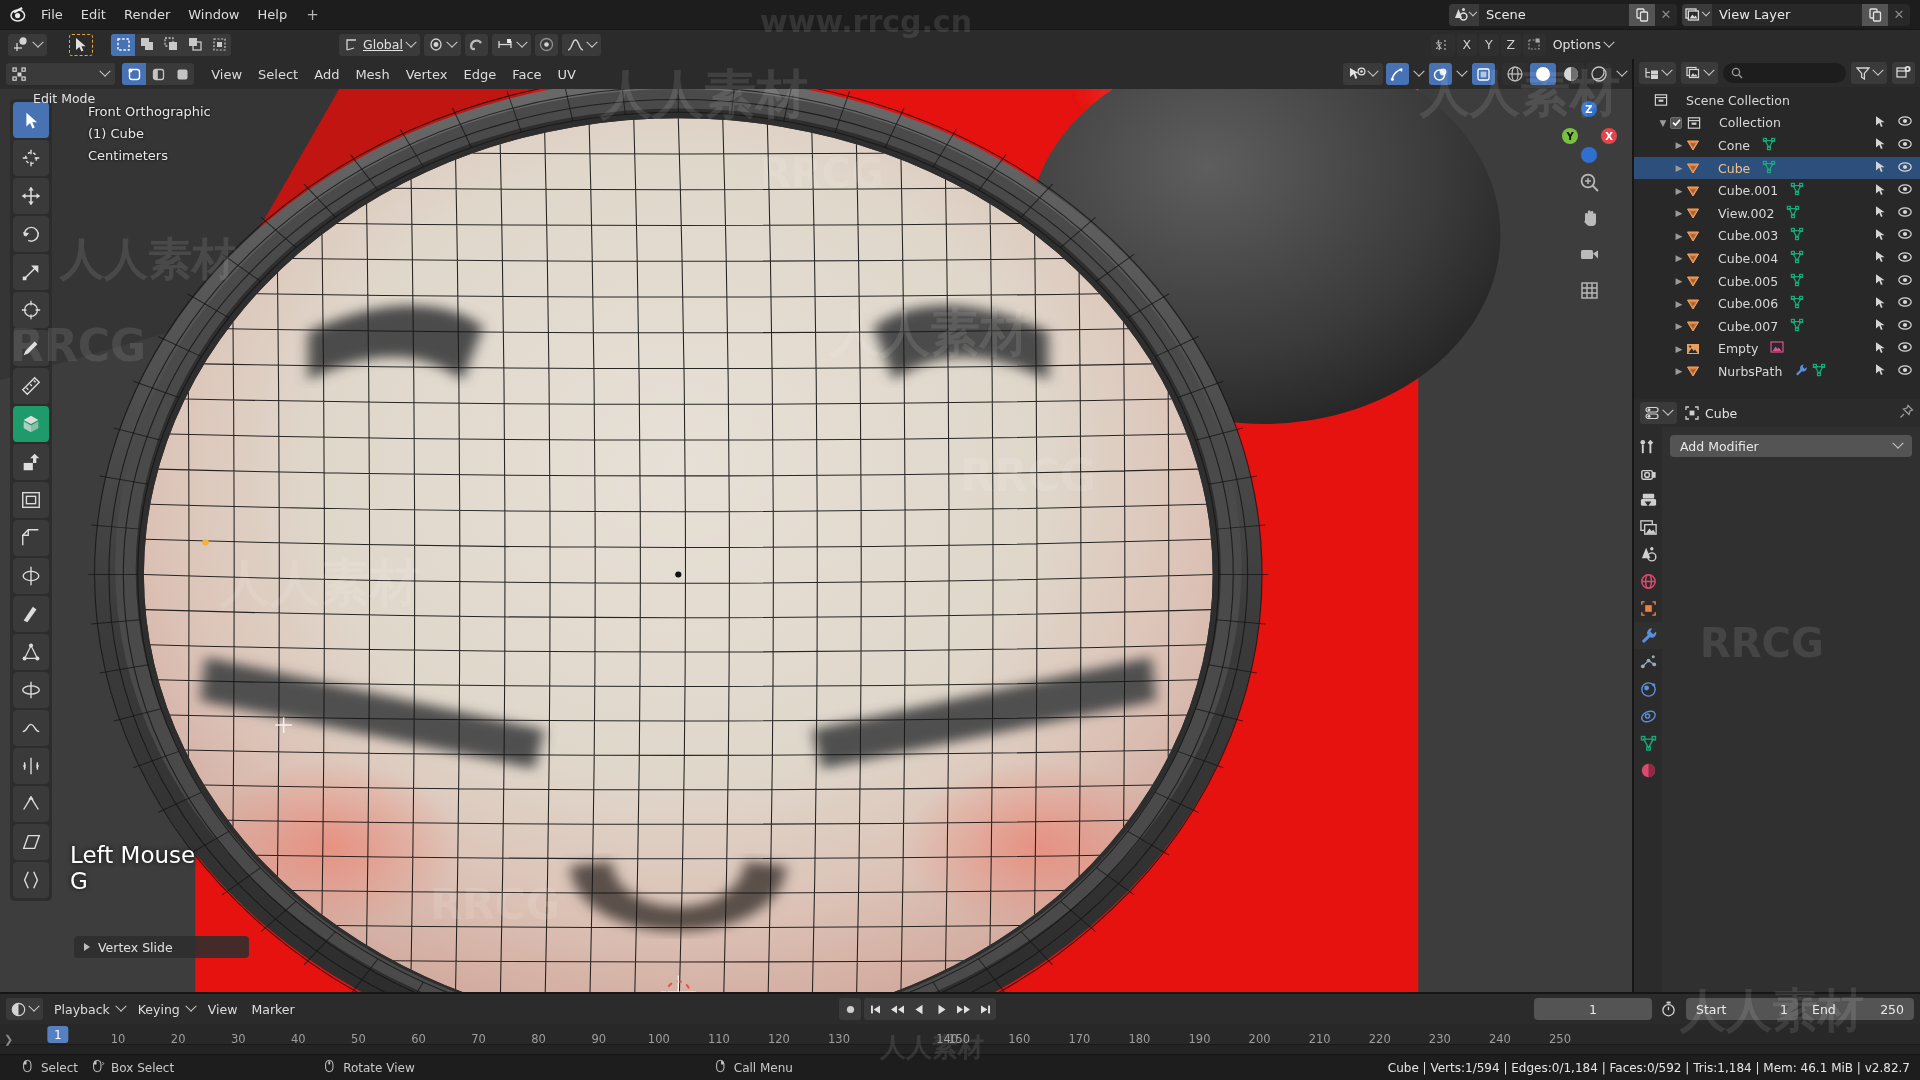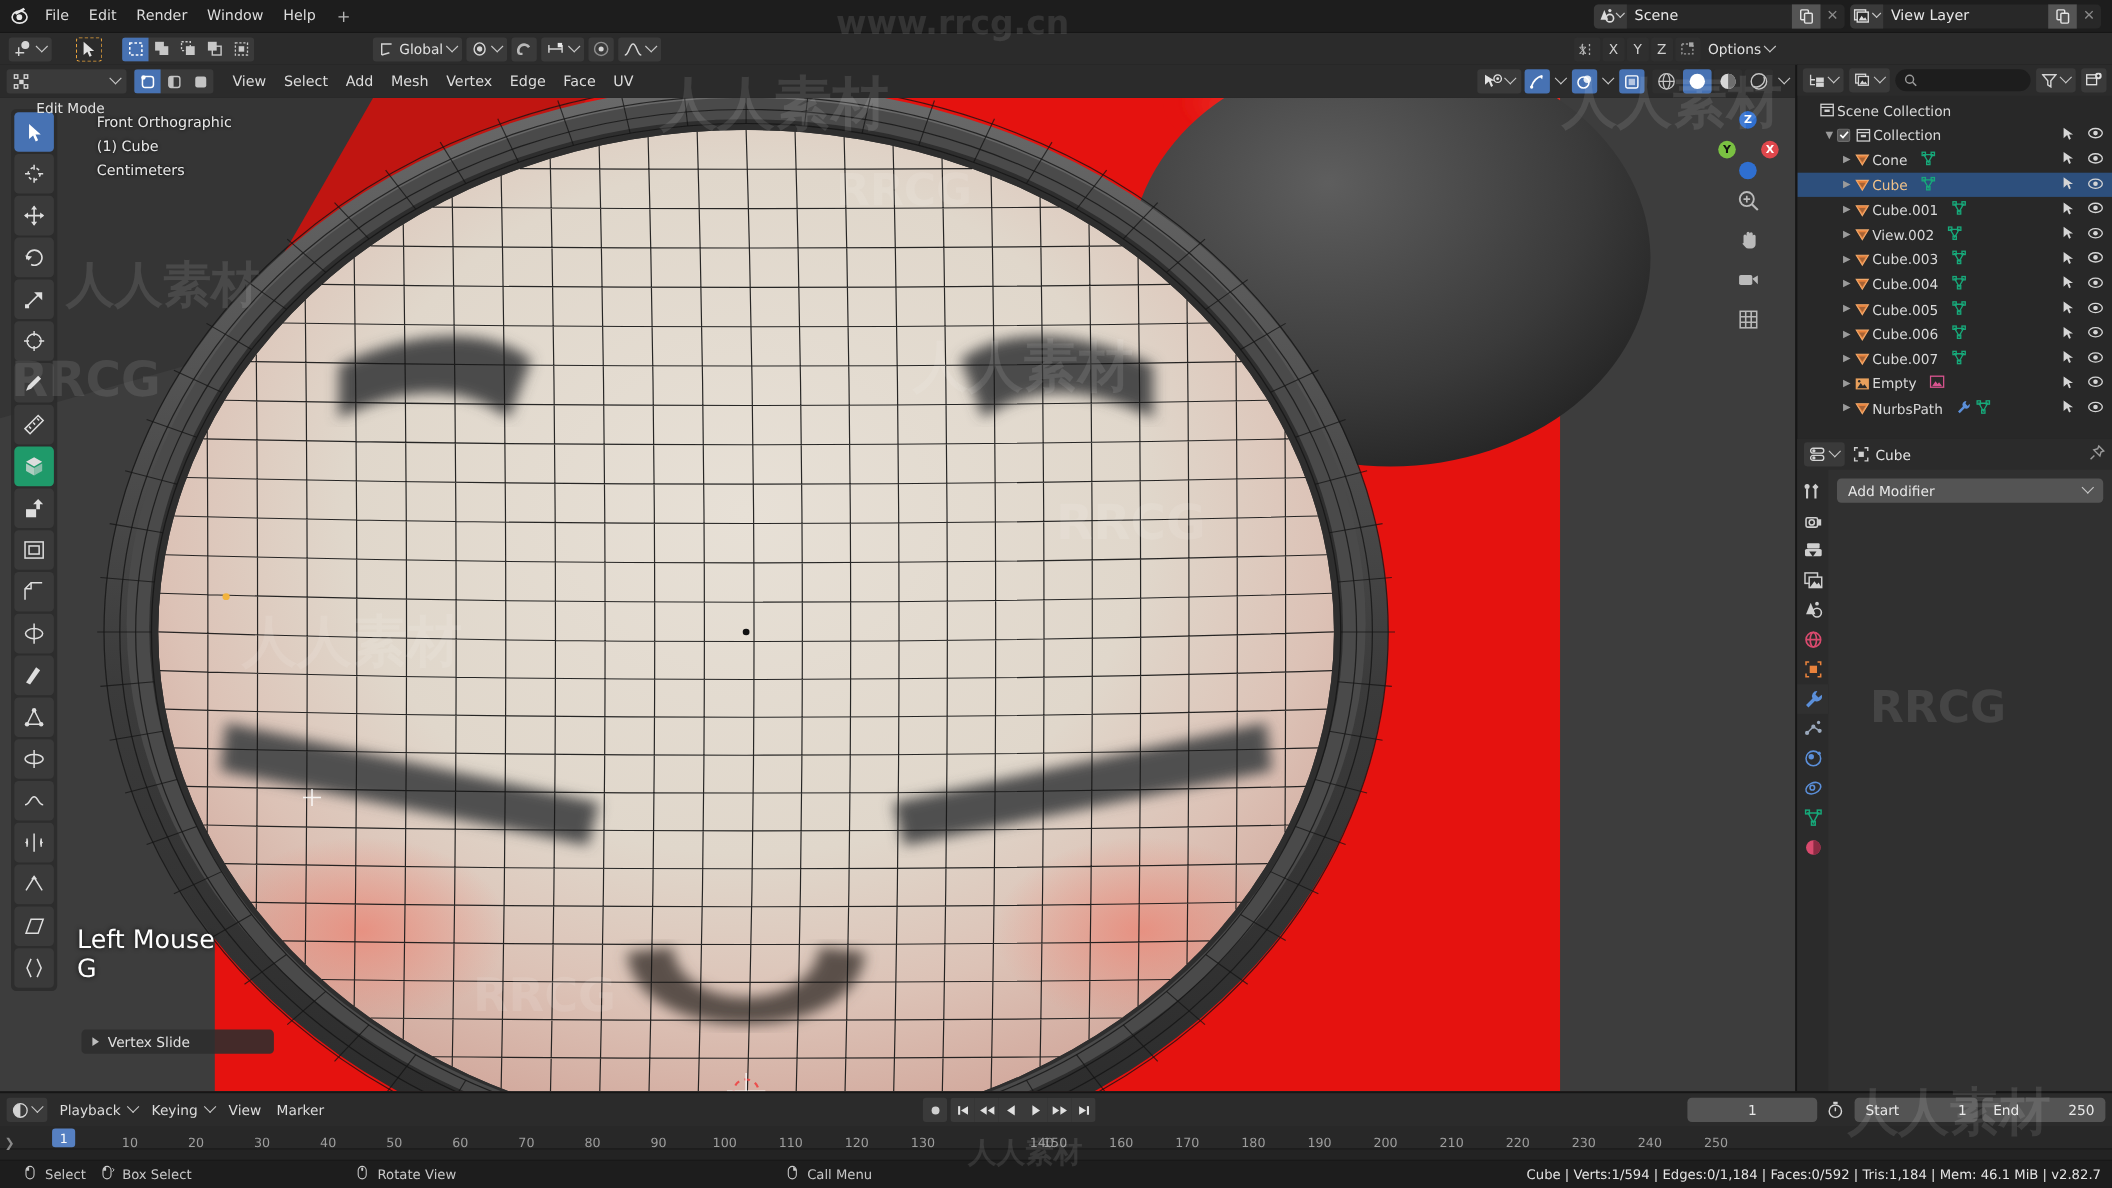--- a/index.html
+++ b/index.html
@@ -90,21 +90,21 @@
   .ol-header{ height:28px; background:#2b2b2b; display:flex; align-items:center; gap:5px; padding:0 5px; }
   .ol-search{ flex:1 1 auto; height:20px; background:#1d1d1d; border-radius:10px; display:flex;
       align-items:center; gap:5px; padding:0 8px; }
   .ol-search .ph{ font-size:11.5px; color:#6d6d6d; }
   .ol-body{ flex:1 1 auto; overflow:hidden; padding-top:2px; }
   .ol-row{ height:22.6px; display:flex; align-items:center; font-size:12.5px; color:#d8d8d8;
       padding-right:6px; position:relative; }
   .ol-row.sel{ background:#2d4f7c; }
   .ol-row .indent{ display:inline-block; }
   .ol-row .disc{ width:14px; display:flex; align-items:center; justify-content:center; color:#9a9a9a; font-size:9px; }
-  .ol-row .nm{ margin-left:2px; }
+  .ol-row .nm{ margin-left:18px; }
   .ol-row .rt{ margin-left:auto; display:flex; align-items:center; gap:11px; padding-right:2px; }
   .cb{ width:12px;height:12px;border:1px solid #6c6c6c;border-radius:2px;background:#545454;
        display:flex;align-items:center;justify-content:center; }
 
   .props{ flex:1 1 auto; display:flex; flex-direction:column; background:#303030; min-height:0; }
   .props-header{ height:28px; background:#2b2b2b; display:flex; align-items:center; gap:8px; padding:0 6px; }
   .breadcrumb{ display:flex; align-items:center; gap:6px; font-size:12.5px; }
   .props-body{ flex:1 1 auto; display:flex; min-height:0; }
   .props-tabs{ width:28px; flex:0 0 28px; background:#2b2b2b; display:flex; flex-direction:column;
       align-items:center; padding-top:6px; gap:0; }
@@ -257,21 +257,21 @@
       </div>
       <div>
         <svg width="15" height="15" viewBox="0 0 15 15">
             <rect x="2" y="2" width="11" height="11" fill="none" stroke="#c8c8c8" stroke-width="1.2" stroke-dasharray="2 1.6"></rect>
             <rect x="5" y="5" width="5" height="5" fill="#c8c8c8"></rect>
           </svg>
       </div>
     </div>
 
     <div style="width:100px"></div>
-    <div style="display:flex;align-items:center;gap:4px;">
+    <div style="display:flex;align-items:center;gap:4px;text-decoration:underline;">
       <div class="dropmini">
         <svg width="15" height="15" viewBox="0 0 15 15">
             <g stroke="#d4d4d4" stroke-width="1.3" fill="none">
           <path d="M3 13 L3 3 L12 3"></path>
               <path d="M3 13 L10 11"></path>
             </g>
           </svg>
         <span class="lbl">Global</span>
         <span class="chev"></span>
       </div>

